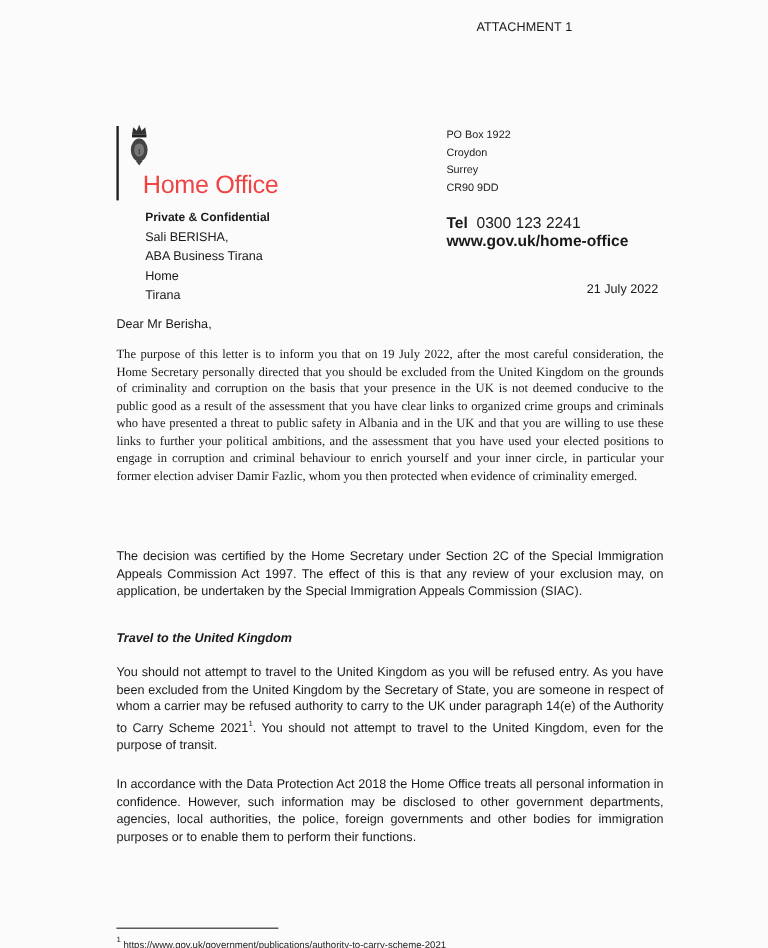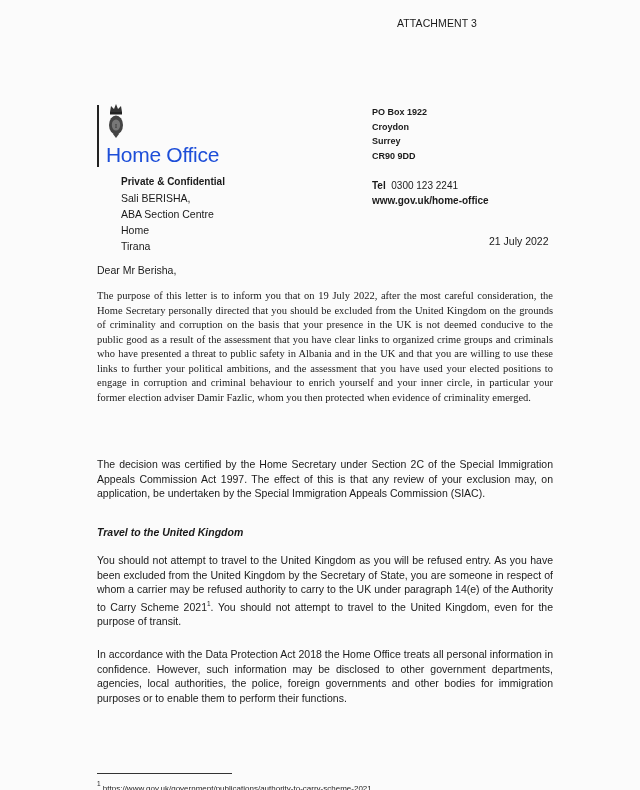--- a/index.html
+++ b/index.html
@@ -7,23 +7,23 @@
     width: 640px; height: 790px; overflow: hidden;
     background: #fbfbfb; color: #1a1a1a;
     font-family: "Liberation Sans", sans-serif;
     position: relative;
   }
   .abs { position: absolute; }
   .attachment { left: 397px; top: 17px; font-size: 10.5px; letter-spacing: 0.1px; }
   .logo { left: 97px; top: 103px; width: 160px; height: 70px; }
   .logo-bar { position: absolute; left: 0; top: 2px; width: 1.5px; height: 62px; background: #222; }
   .crest { position: absolute; left: 9px; top: 0; width: 20px; height: 36px; }
-  .logo-text { position: absolute; left: 9px; top: 40px; font-size: 21px; color: #1d4ed8; letter-spacing: -0.3px; white-space: nowrap; }
-  .address { left: 372px; top: 105px; font-size: 9px; line-height: 14.5px; font-weight: bold; }
-  .contact { left: 372px; top: 179px; font-size: 10px; line-height: 14.5px; }
+  .logo-text { position: absolute; left: 22px; top: 40px; font-size: 21px; color: #ef4444; letter-spacing: -0.3px; white-space: nowrap; }
+  .address { left: 372px; top: 105px; font-size: 9px; line-height: 14.5px; }
+  .contact { left: 372px; top: 179px; font-size: 13px; line-height: 14.5px; }
   .contact b { font-weight: bold; }
   .recipient { left: 97px; top: 174px; font-size: 10.5px; line-height: 16px; margin-left: 24px; }
   .recipient .pc { font-weight: bold; font-size: 10px; }
   .date { left: 489px; top: 235px; font-size: 10.5px; }
   .salutation { left: 97px; top: 264px; font-size: 10.5px; text-align: center; }
   .para {
     left: 97px; width: 456px; font-size: 10.5px; line-height: 14.5px;
     text-align: justify; text-align-last: left;
   }
   .p1 { top: 289px; font-family: Liberation Serif, serif; }
@@ -32,21 +32,21 @@
   .p3 { top: 553px; }
   .p4 { top: 647px; }
   sup { font-size: 6.5px; vertical-align: 5px; }
   .fn-rule { left: 97px; top: 773px; width: 135px; height: 1px; background: #333; }
   .footnote { left: 97px; top: 780px; font-size: 8px; color: #222; white-space: nowrap; }
   .footnote a { color: #222; text-decoration: none; }
 </style>
 </head>
 <body>
 
-<div class="abs attachment">ATTACHMENT 3</div>
+<div class="abs attachment">ATTACHMENT 1</div>
 
 <div class="abs logo">
   <div class="logo-bar"></div>
   <svg class="crest" viewBox="0 0 20 36">
     <path d="M4 9 L5 3 L8 6 L10 1 L12 6 L15 3 L16 9 Z" fill="#333"></path>
     <rect x="4" y="9" width="12" height="2.5" fill="#222"></rect>
     <ellipse cx="10" cy="22" rx="7" ry="9.5" fill="#444"></ellipse>
     <ellipse cx="10" cy="22" rx="4.2" ry="5.5" fill="#777"></ellipse>
     <text x="10" y="25" font-size="6" text-anchor="middle" fill="#222" font-family="Liberation Serif, serif">I</text>
     <path d="M7 31 L10 35 L13 31 Z" fill="#444"></path>
@@ -65,21 +65,21 @@
   <div>
     <b>Tel</b>&nbsp;
     <span>0300 123 2241</span>
   </div>
   <div><b>www.gov.uk/home-office</b></div>
 </div>
 
 <div class="abs recipient">
   <div class="pc">Private &amp; Confidential</div>
   <div>Sali BERISHA,</div>
-  <div>ABA Section Centre</div>
+  <div>ABA Business Tirana</div>
   <div>Home</div>
   <div>Tirana</div>
 </div>
 
 <div class="abs date">21 July 2022</div>
 
 <div class="abs salutation">Dear Mr Berisha,</div>
 
 <div class="abs para p1">The purpose of this letter is to inform you that on 19 July 2022, after the most careful consideration, the Home Secretary personally directed that you should be excluded from the United Kingdom on the grounds of criminality and corruption on the basis that your presence in the UK is not deemed conducive to the public good as a result of the assessment that you have clear links to organized crime groups and criminals who have presented a threat to public safety in Albania and in the UK and that you are willing to use these links to further your political ambitions, and the assessment that you have used your elected positions to engage in corruption and criminal behaviour to enrich yourself and your inner circle, in particular your former election adviser Damir Fazlic, whom you then protected when evidence of criminality emerged.</div>
 

